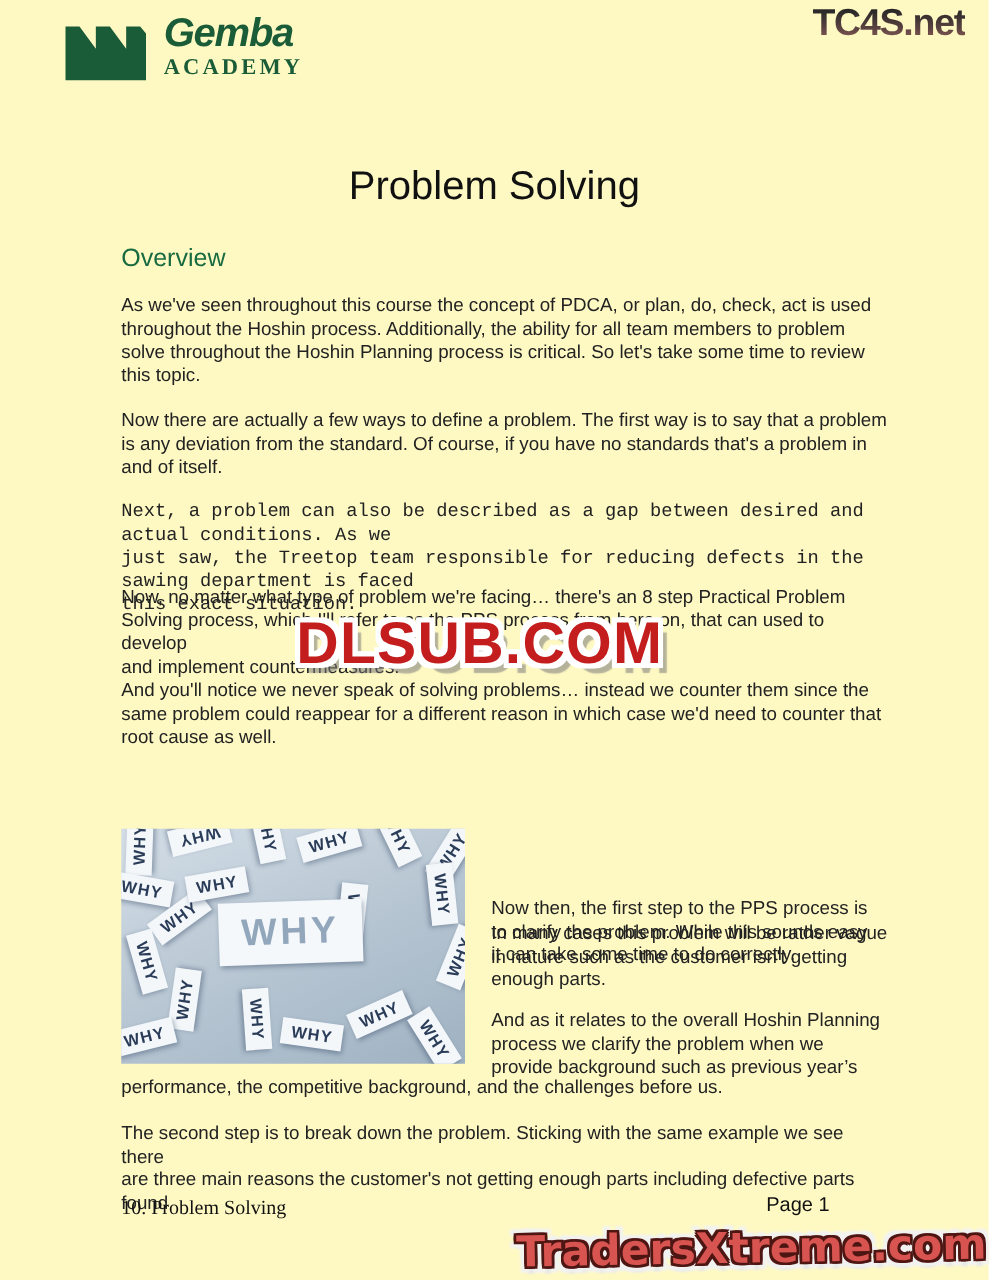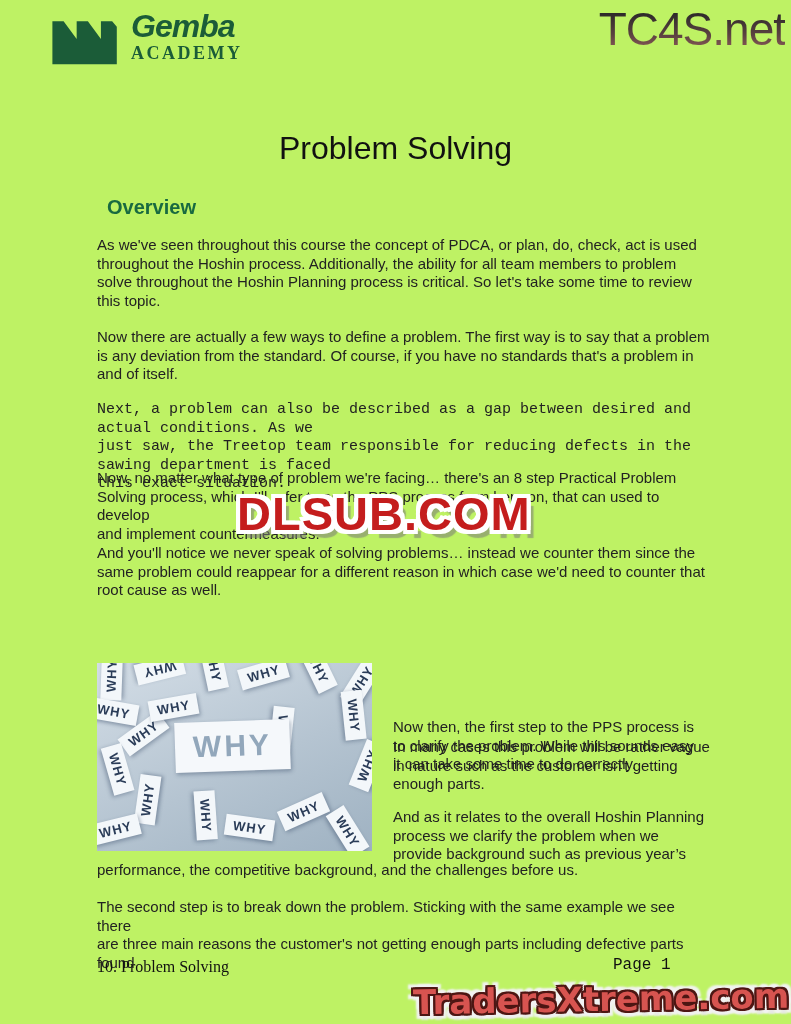--- a/index.html
+++ b/index.html
@@ -1,42 +1,42 @@
 <!DOCTYPE html>
 <html><head>
 <meta charset="utf-8">
 <style>
   * { margin:0; padding:0; box-sizing:border-box; }
   html,body { background:#ffffff; }
   .page {
     position:relative;
     width:791px; height:1024px;
-    background:#bef264;
+    background:#fef9c3;
     overflow:hidden;
     font-family:"Liberation Sans", sans-serif;
     color:#1e1e1e;
   }
 
   
   .logo { position:absolute; top:10px; left:48px; display:flex; align-items:flex-start; }
   .logo-icon { width:76px; height:56px; margin-right:7px; }
   .logo-text { display:flex; flex-direction:column; line-height:1; }
   .logo-name {
     font-size:32px; font-weight:700; font-style:italic;
     color:#1b5c38; letter-spacing:-1px;
   }
   .logo-sub {
     font-size:18px; font-weight:700; color:#1b5c38;
     letter-spacing:2.5px; margin-top:2px;font-family:Liberation Serif, serif;
   }
 
   
   .wm-tc4s {
-    position:absolute; top:2px; right:6px;
-    font-size:46px; font-weight:400; letter-spacing:-1px;
+    position:absolute; top:2px; right:19px;
+    font-size:30px; font-weight:700; letter-spacing:-1px;
     background:linear-gradient(#262626 15%, #5a4240 60%, #96625c 95%);
     -webkit-background-clip:text; background-clip:text;
     color:transparent;
     font-family:"Liberation Sans", sans-serif;
   }
   .wm-dlsub {
     position:absolute; top:486px; left:237px;
     font-size:47px; font-weight:900; letter-spacing:1px;
     color:#c41d1d;
     font-family:"Liberation Sans", sans-serif;
@@ -61,36 +61,36 @@
   }
 
   
   .doc-title {
     position:absolute; top:130px; left:0; right:0;
     text-align:center;
     font-size:32px; font-weight:400; color:#111;
     letter-spacing:0px;
   }
   .h-green {
-    position:absolute; left:107px;
-    font-size:20px; font-weight:700; color:#186a40;
+    position:absolute; left:97px;
+    font-size:20px; font-weight:400; color:#186a40;
   }
   .para {
     position:absolute; left:97px; width:616px;
     font-size:15px; line-height:18.5px; color:#222;
     white-space:pre-line;
   }
   .para-right { left:393px; width:330px; }
   .footer-left {
     position:absolute; top:958px; left:97px;
     font-family:"Liberation Serif", serif; font-size:16px; color:#111;
   }
   .footer-right {
     position:absolute; top:956px; left:613px;
-    font-family:Liberation Mono, monospace; font-size:16px; color:#111;text-align:center;
+    font-family:Liberation Sans, sans-serif; font-size:16px; color:#111;text-align:center;
   }
 
   
   .why-image {
     position:absolute; top:663px; left:97px;
     width:275px; height:188px;
     background:linear-gradient(155deg, #d3dde6 0%, #b5c4d1 55%, #9fb2c2 100%);
     overflow:hidden;
   }
   .tile {

